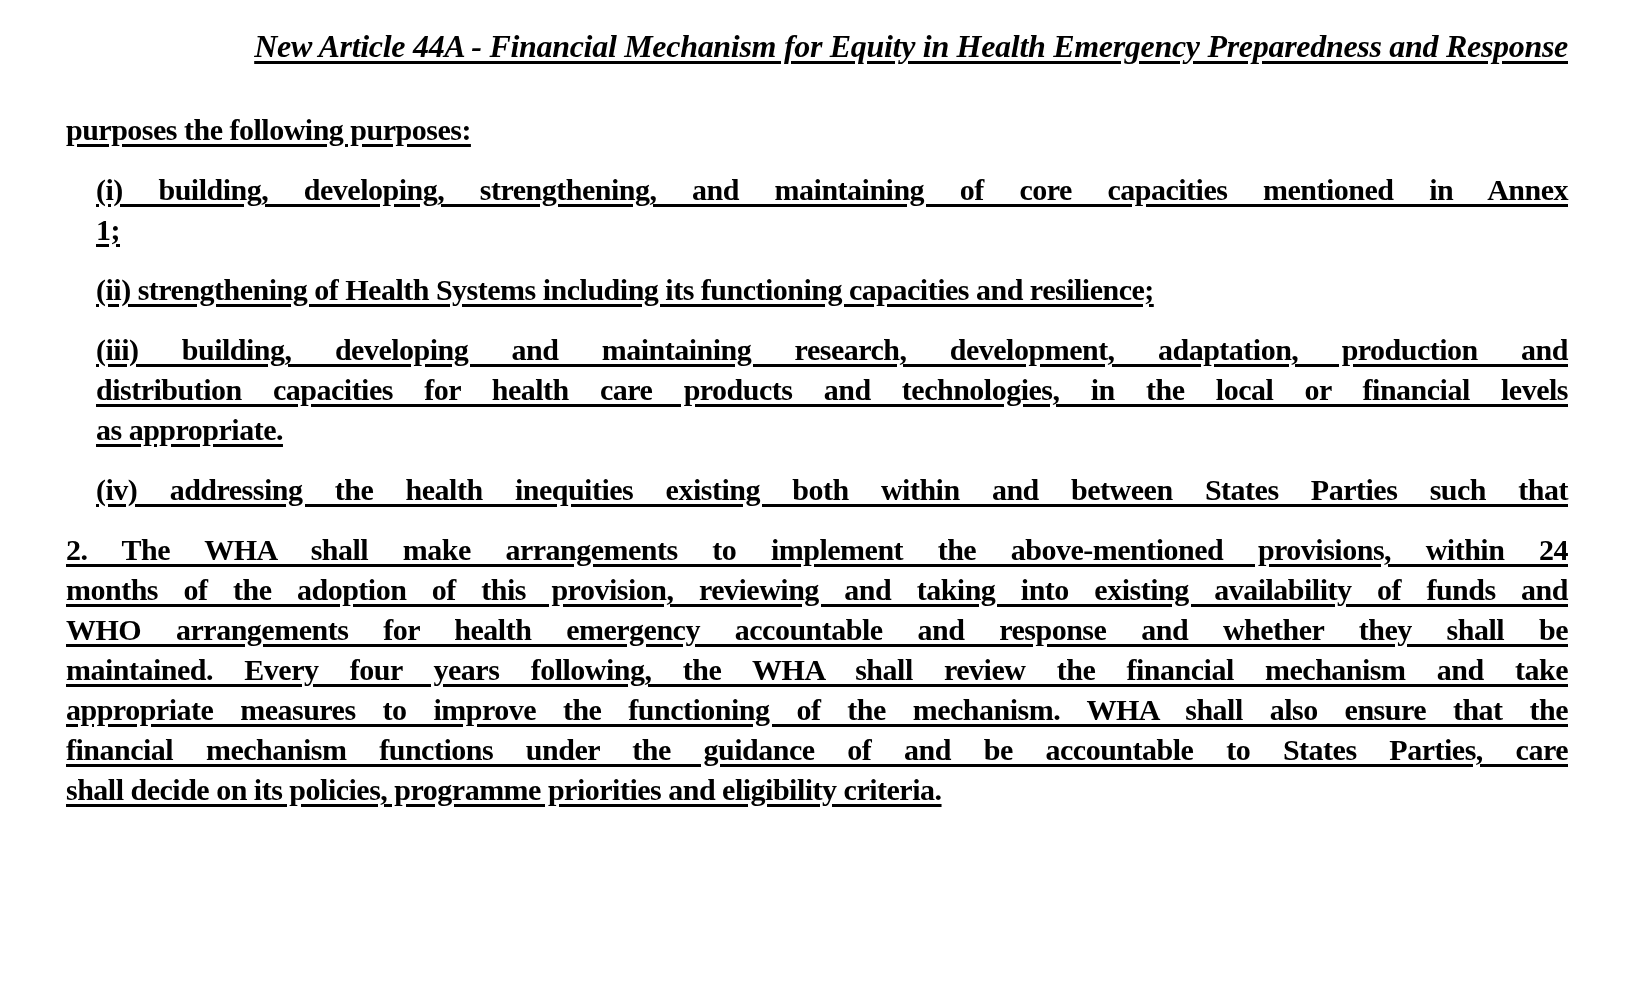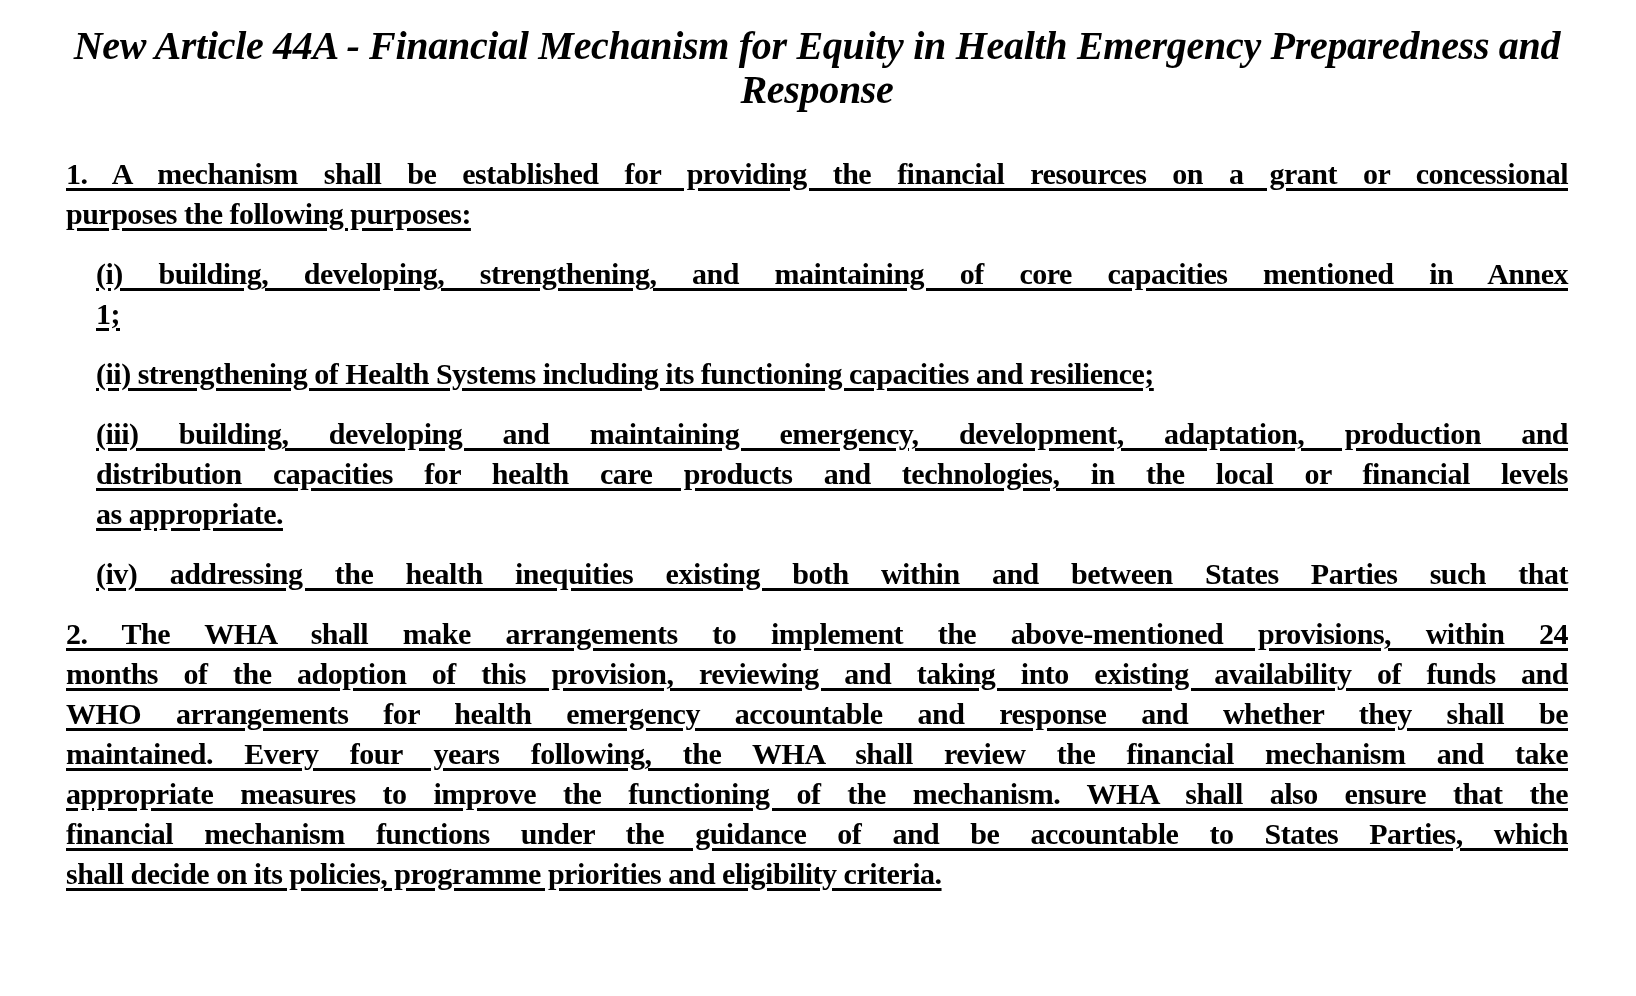--- a/index.html
+++ b/index.html
@@ -11,24 +11,25 @@
     width: 1636px;
     height: 996px;
     box-sizing: border-box;
     padding: 24px 68px 0 66px;
     font-family: "Liberation Serif", "DejaVu Serif", serif;
     font-weight: 700;
     color: #000000;
     overflow: hidden;
   }
   .doc-title {
-    font-size: 40px;
+    font-size: 32px;
     line-height: 44px;
     font-style: italic;
-    text-align: center;
+    text-align: right;
+    text-decoration: underline;
     text-decoration-thickness: 3px;
     text-underline-offset: 4px;
     margin: 0 0 42px 0;
     letter-spacing: -0.3px;
   }
   .block {
     margin: 0 0 20px 0;
   }
   .indent {
     margin-left: 30px;
@@ -49,44 +50,43 @@
   .lline {
     text-align: left;
   }
 </style>
 </head>
 <body>
 
 <h1 class="doc-title">New Article 44A - Financial Mechanism for Equity in Health Emergency Preparedness and Response</h1>
 
 <div class="block">
-  <div class="line jline">1. A mechanism shall be established for providing the financial resources on a grant or concessional</div>
   <div class="line lline">purposes the following purposes:</div>
 </div>
 
 <div class="block indent">
   <div class="line jline">(i) building, developing, strengthening, and maintaining of core capacities mentioned in Annex</div>
   <div class="line lline">1;</div>
 </div>
 
 <div class="block indent">
   <div class="line lline">(ii) strengthening of Health Systems including its functioning capacities and resilience;</div>
 </div>
 
 <div class="block indent">
-  <div class="line jline">(iii) building, developing and maintaining emergency, development, adaptation, production and</div>
+  <div class="line jline">(iii) building, developing and maintaining research, development, adaptation, production and</div>
   <div class="line jline">distribution capacities for health care products and technologies, in the local or financial levels</div>
   <div class="line lline">as appropriate.</div>
 </div>
 
 <div class="block indent">
   <div class="line jline">(iv) addressing the health inequities existing both within and between States Parties such that</div>
 </div>
 
 <div class="block">
   <div class="line jline">2. The WHA shall make arrangements to implement the above-mentioned provisions, within 24</div>
   <div class="line jline">months of the adoption of this provision, reviewing and taking into existing availability of funds and</div>
   <div class="line jline">WHO arrangements for health emergency accountable and response and whether they shall be</div>
   <div class="line jline">maintained. Every four years following, the WHA shall review the financial mechanism and take</div>
   <div class="line jline">appropriate measures to improve the functioning of the mechanism. WHA shall also ensure that the</div>
-  <div class="line jline">financial mechanism functions under the guidance of and be accountable to States Parties, which</div>
+  <div class="line jline">financial mechanism functions under the guidance of and be accountable to States Parties, care</div>
   <div class="line lline">shall decide on its policies, programme priorities and eligibility criteria.</div>
 </div>
 
 </body></html>

